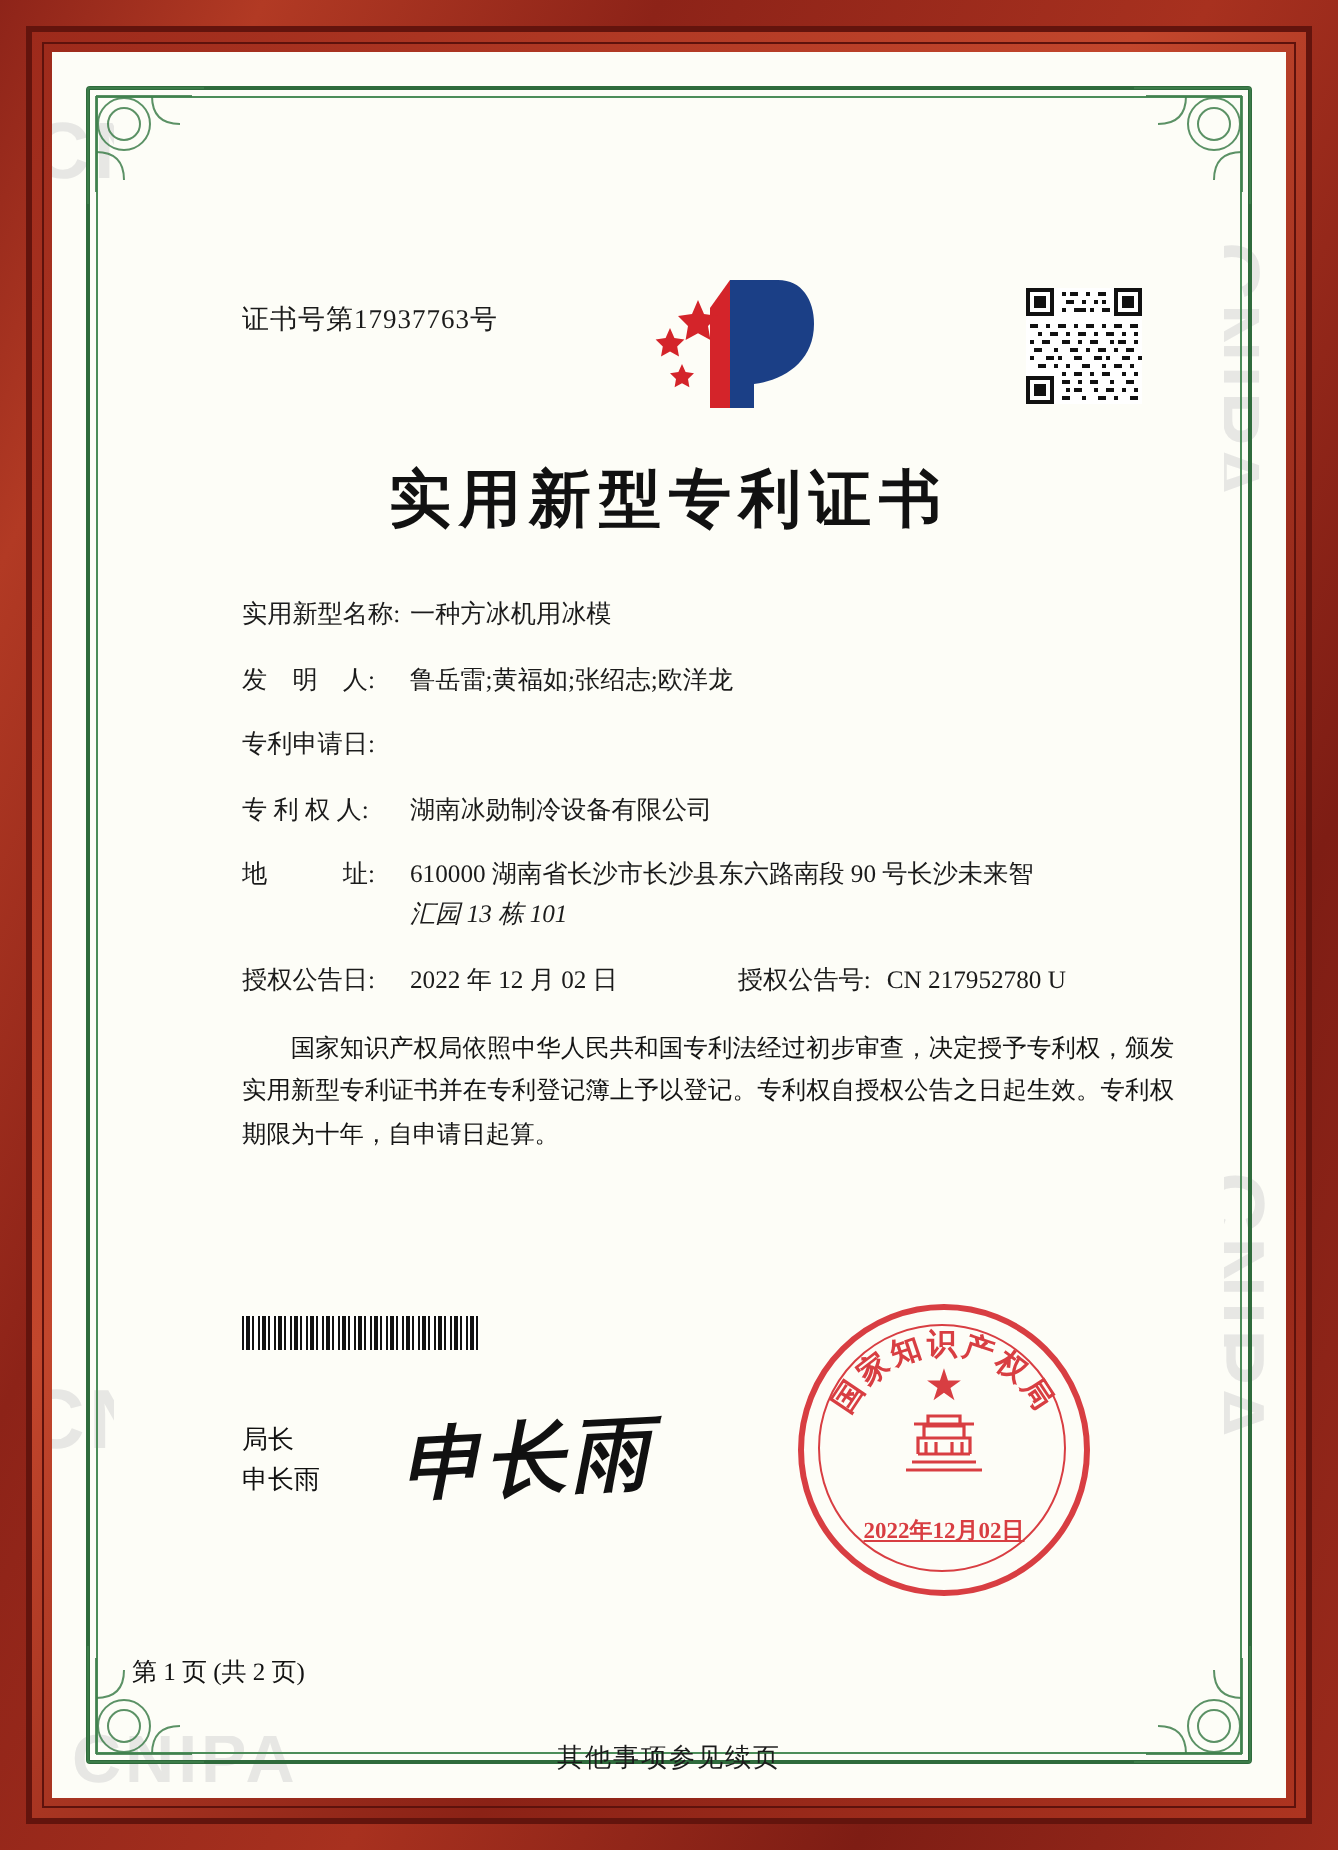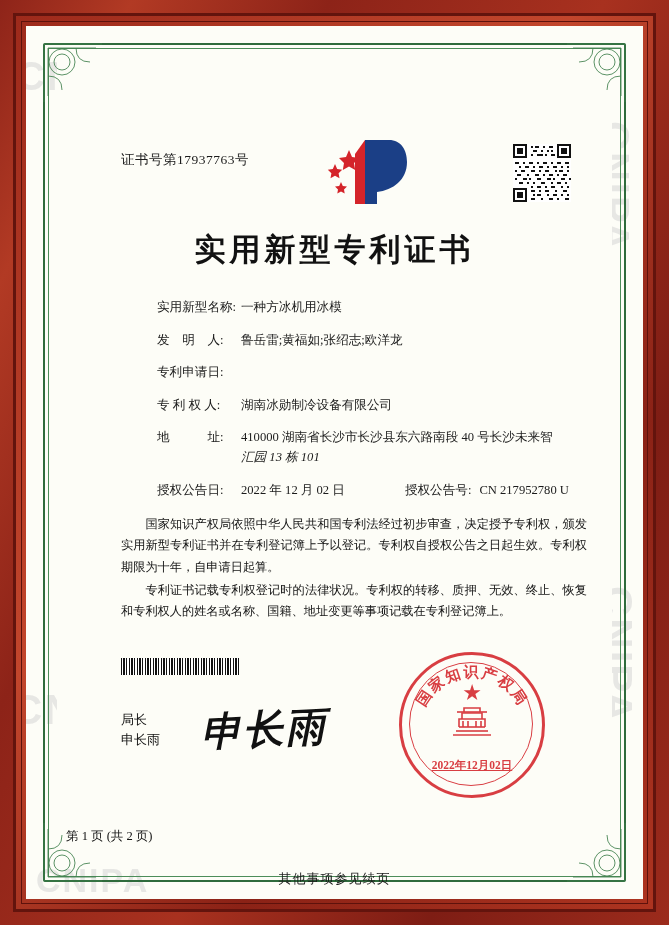--- a/index.html
+++ b/index.html
@@ -158,21 +158,20 @@
   .field-row {
     display: flex;
     margin-bottom: 15.5px;
     line-height: 1.35;
   }
   .field-label {
     width: 84px;
     flex: 0 0 84px;
     white-space: pre;
     letter-spacing: 0px;
-    margin-left: 36px;
   }
   .field-value {
     flex: 1;
   }
   .field-value2 {
     margin-left: 60px;
   }
   .addr-line2 {
     margin-top: 3px;
     font-style: italic;
@@ -501,39 +500,38 @@
         </div>
 
         <div class="field-row">
           <div class="field-label">专 利 权 人:</div>
           <div class="field-value">湖南冰勋制冷设备有限公司</div>
         </div>
 
         <div class="field-row">
           <div class="field-label">地　　　址:</div>
           <div class="field-value">
-            <div>410000 湖南省长沙市长沙县东六路南段 40 号长沙未来智</div>
+            <div>610000 湖南省长沙市长沙县东六路南段 90 号长沙未来智</div>
             <div class="addr-line2">汇园 13 栋 101</div>
           </div>
         </div>
 
         <div class="field-row">
           <div class="field-label">授权公告日:</div>
           <div class="field-value row-inline">
             <span>2022 年 12 月 02 日</span>
             <span class="field-value2">授权公告号:</span>
             <span style="margin-left:8px;">CN 217952780 U</span>
           </div>
         </div>
 
       </div>
 
       <div class="para">
         <p>国家知识产权局依照中华人民共和国专利法经过初步审查，决定授予专利权，颁发实用新型专利证书并在专利登记簿上予以登记。专利权自授权公告之日起生效。专利权期限为十年，自申请日起算。</p>
-        <p>专利证书记载专利权登记时的法律状况。专利权的转移、质押、无效、终止、恢复和专利权人的姓名或名称、国籍、地址变更等事项记载在专利登记簿上。</p>
       </div>
 
       <div class="barcode"></div>
 
       <div class="signer">
         <div>局长</div>
         <div>申长雨</div>
       </div>
 
       <div class="signature">申长雨</div>

